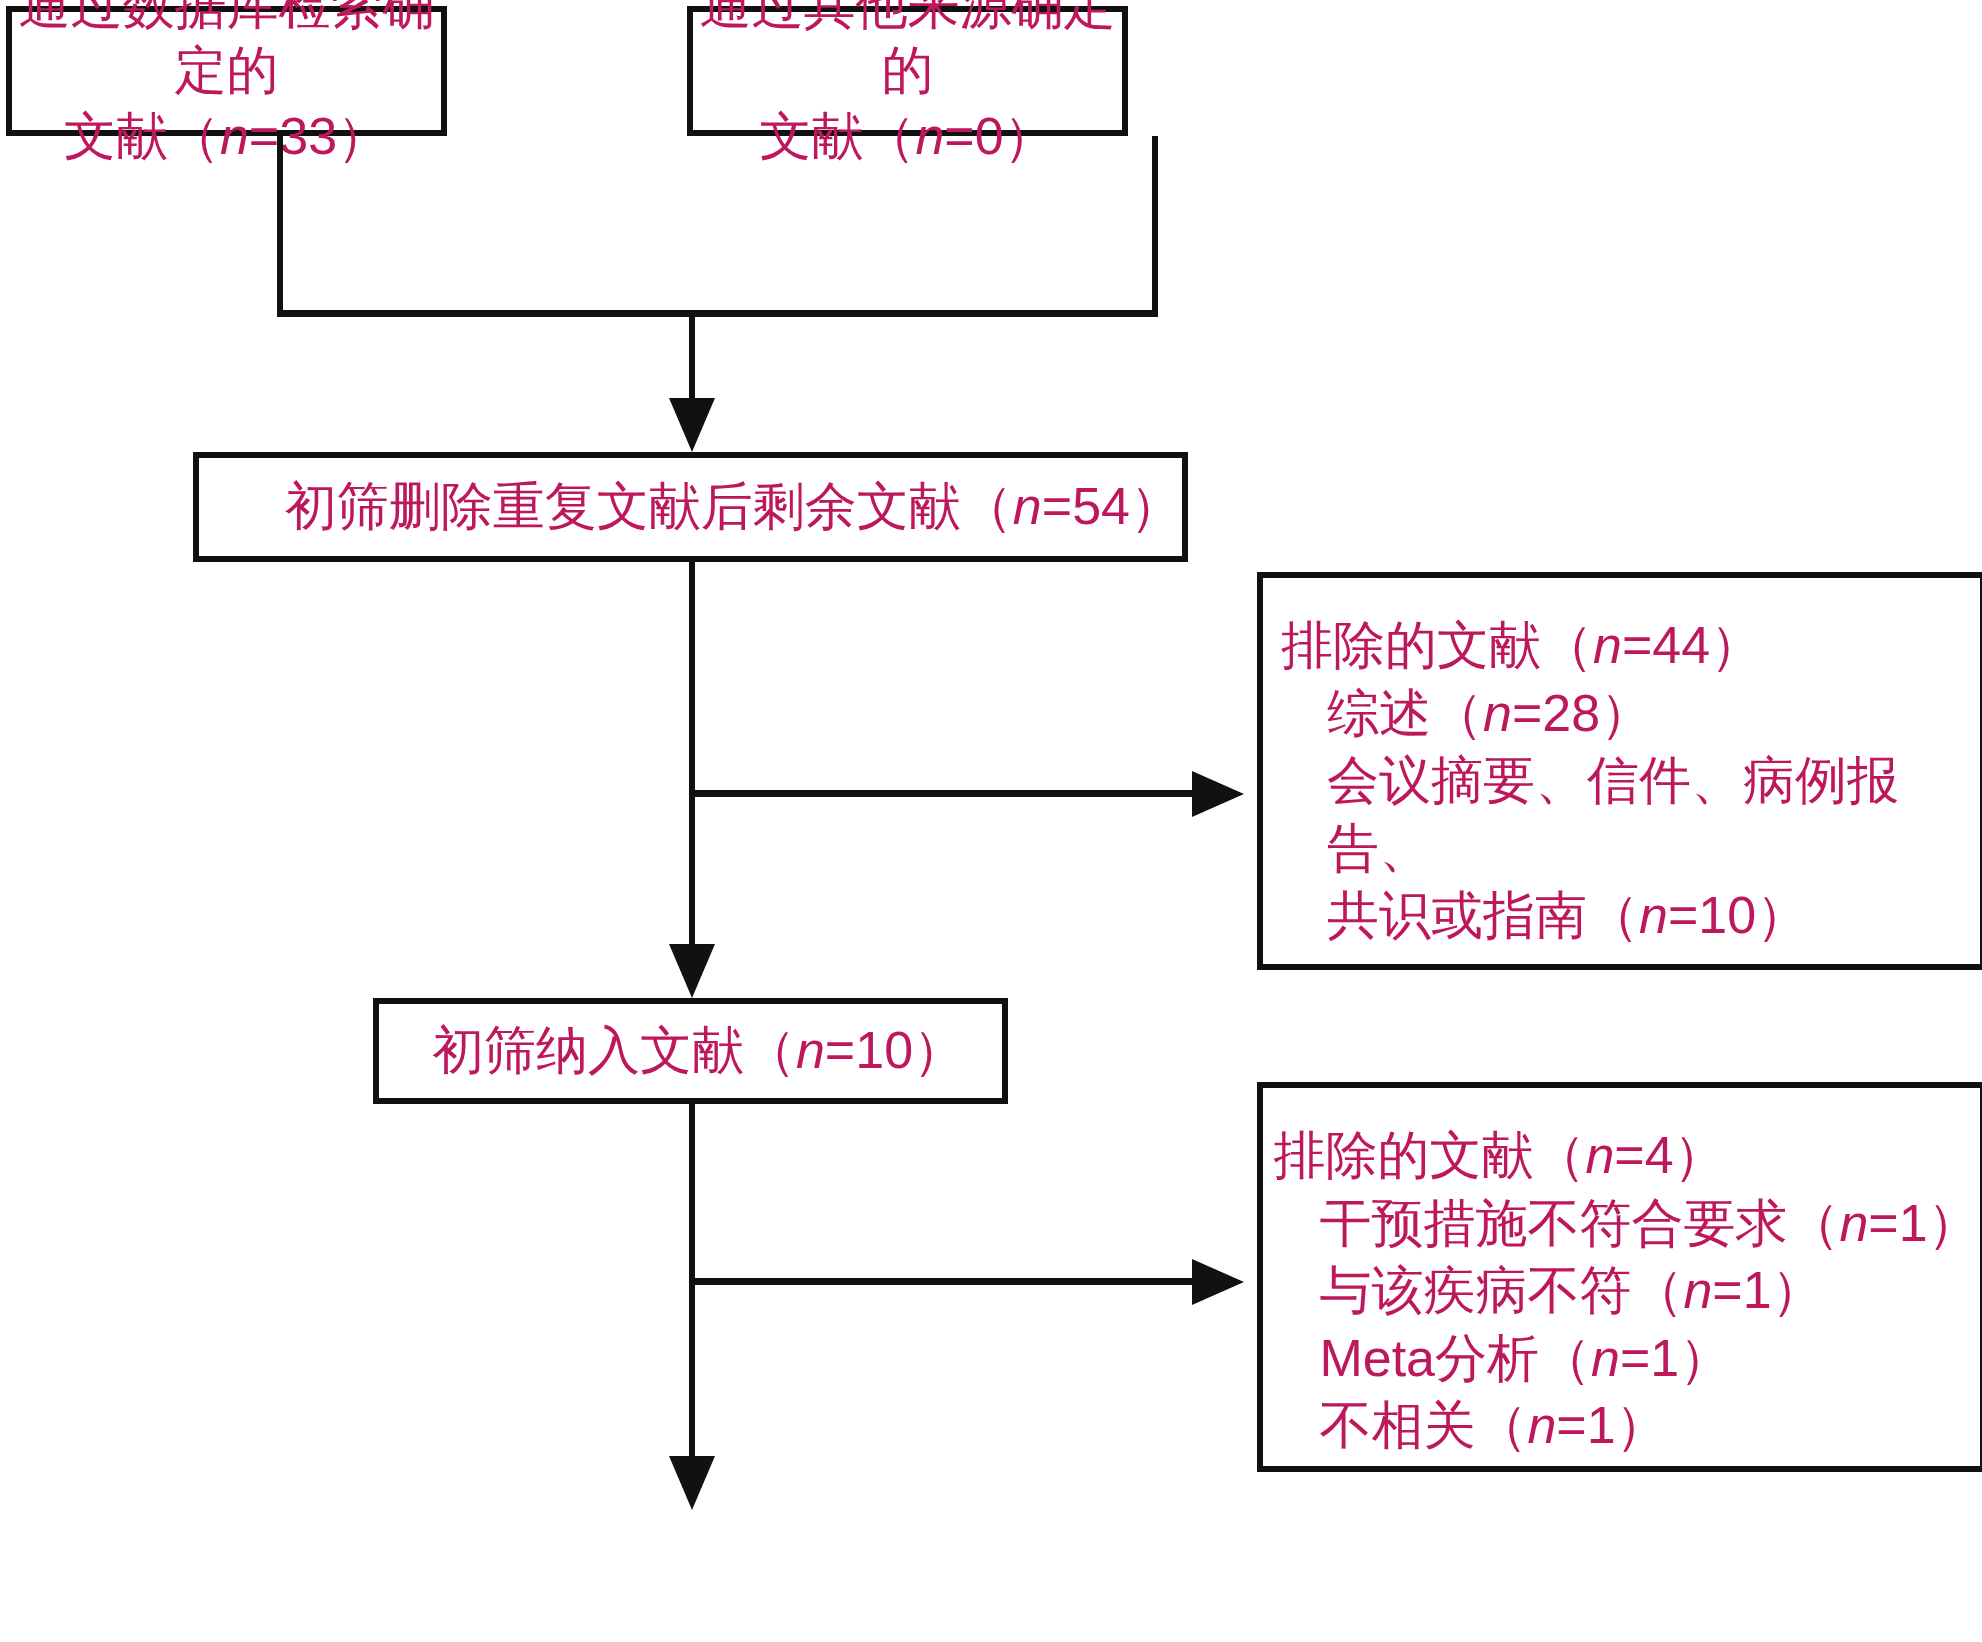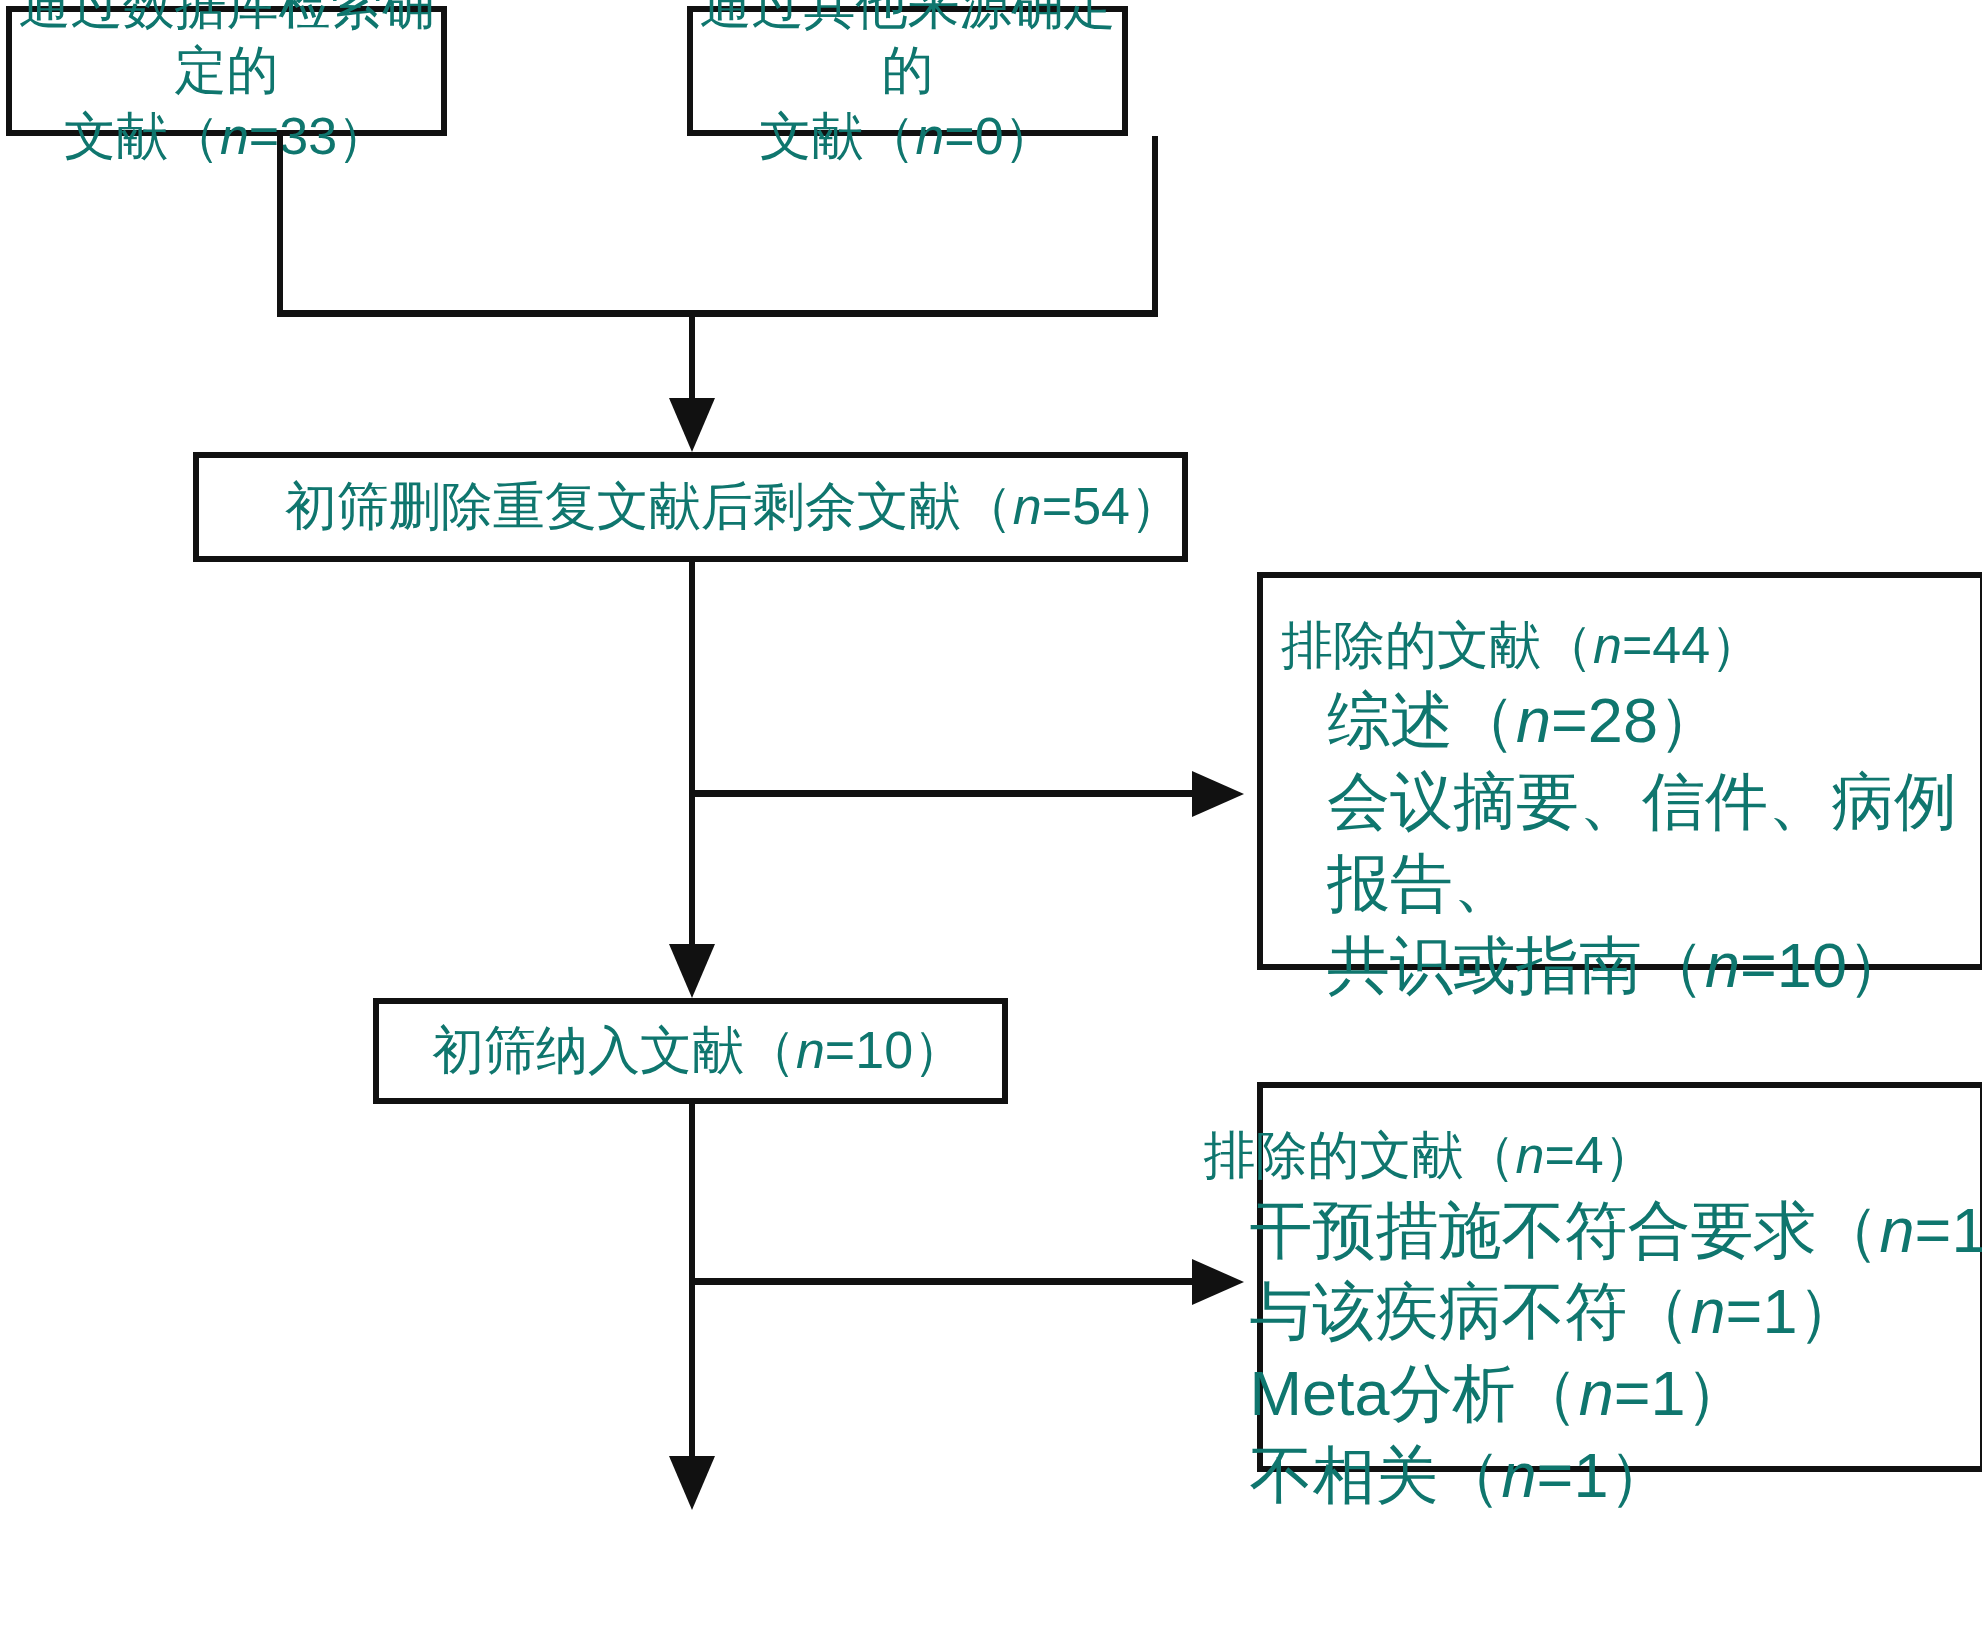--- a/index.html
+++ b/index.html
@@ -6,21 +6,21 @@
     margin: 0;
     padding: 0;
     background: #ffffff;
   }
   #page {
     position: relative;
     width: 1982px;
     height: 1642px;
     background: #ffffff;
     font-family: "Liberation Sans", "DejaVu Sans", sans-serif;
-    color: #0f766e;
+    color: #be185d;
     overflow: hidden;
   }
   .node {
     position: absolute;
     box-sizing: border-box;
     border: 6px solid #111111;
     background: #ffffff;
     display: flex;
     align-items: center;
     justify-content: center;
@@ -41,21 +41,21 @@
     margin: 0;
     padding: 0;
     list-style: none;
   }
   .excl-head {
     font-size: 52px;
     line-height: 1.30;
     white-space: nowrap;
   }
   .excl-item {
-    font-size: 63px;
+    font-size: 52px;
     line-height: 1.30;
     padding-left: 46px;
   }
   .excl-item.nowrap { white-space: nowrap; }
   em.n {
     font-style: italic;
     font-family: "Liberation Sans", "DejaVu Sans", sans-serif;
   }
   
   .vline {

